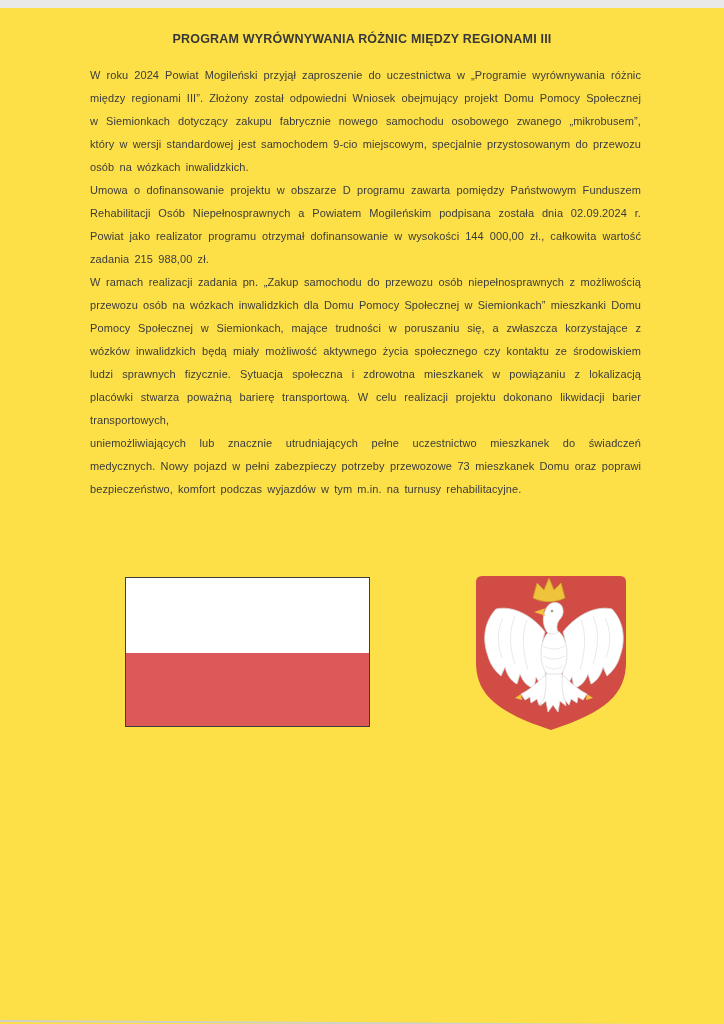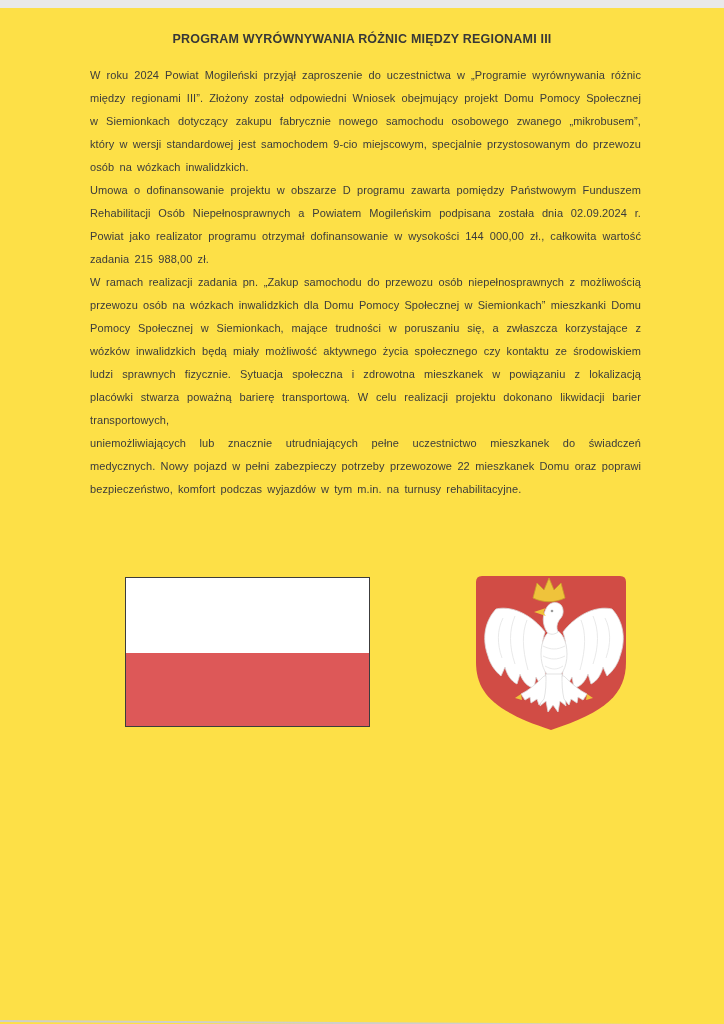--- a/index.html
+++ b/index.html
@@ -68,21 +68,21 @@
 <body>
 
 <div class="page">
 
   <div class="doc-title">PROGRAM WYRÓWNYWANIA RÓŻNIC MIĘDZY REGIONAMI III</div>
 
   <div class="body-text">
     <p>W roku 2024 Powiat Mogileński przyjął zaproszenie do uczestnictwa w „Programie wyrównywania różnic między regionami III”. Złożony został odpowiedni Wniosek obejmujący projekt Domu Pomocy Społecznej w Siemionkach dotyczący zakupu fabrycznie nowego samochodu osobowego zwanego „mikrobusem”, który w wersji standardowej jest samochodem 9-cio miejscowym, specjalnie przystosowanym do przewozu osób na wózkach inwalidzkich.</p>
     <p>Umowa o dofinansowanie projektu w obszarze D programu zawarta pomiędzy Państwowym Funduszem Rehabilitacji Osób Niepełnosprawnych a Powiatem Mogileńskim podpisana została dnia 02.09.2024 r. Powiat jako realizator programu otrzymał dofinansowanie w wysokości 144 000,00 zł., całkowita wartość zadania 215 988,00 zł.</p>
     <p>W ramach realizacji zadania pn. „Zakup samochodu do przewozu osób niepełnosprawnych z możliwością przewozu osób na wózkach inwalidzkich dla Domu Pomocy Społecznej w Siemionkach” mieszkanki Domu Pomocy Społecznej w Siemionkach, mające trudności w poruszaniu się, a zwłaszcza korzystające z wózków inwalidzkich będą miały możliwość aktywnego życia społecznego czy kontaktu ze środowiskiem ludzi sprawnych fizycznie. Sytuacja społeczna i zdrowotna mieszkanek w powiązaniu z lokalizacją placówki stwarza poważną barierę transportową. W celu realizacji projektu dokonano likwidacji barier transportowych,</p>
-    <p>uniemożliwiających lub znacznie utrudniających pełne uczestnictwo mieszkanek do świadczeń medycznych. Nowy pojazd w pełni zabezpieczy potrzeby przewozowe 22 mieszkanek Domu oraz poprawi bezpieczeństwo, komfort podczas wyjazdów w tym m.in. na turnusy rehabilitacyjne.</p>
+    <p>uniemożliwiających lub znacznie utrudniających pełne uczestnictwo mieszkanek do świadczeń medycznych. Nowy pojazd w pełni zabezpieczy potrzeby przewozowe 73 mieszkanek Domu oraz poprawi bezpieczeństwo, komfort podczas wyjazdów w tym m.in. na turnusy rehabilitacyjne.</p>
   </div>
 
   <div class="flag">
     <div class="stripe-white"></div>
     <div class="stripe-red"></div>
   </div>
 
   <svg class="emblem" viewBox="0 0 164 168" xmlns="http://www.w3.org/2000/svg">
 
     <path d="M 13,6 L 151,6 Q 157,6 157,12 L 157,92 C 157,124 137,142 82,160 C 27,142 7,124 7,92 L 7,12 Q 7,6 13,6 Z" fill="#d14c45"></path>

